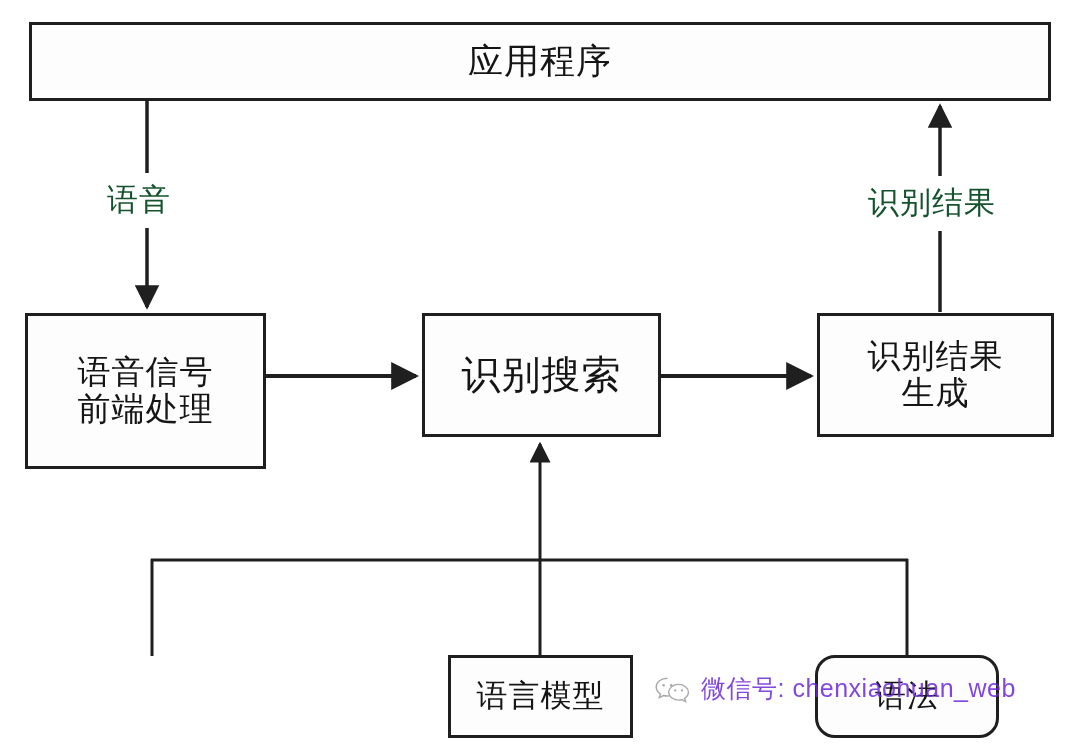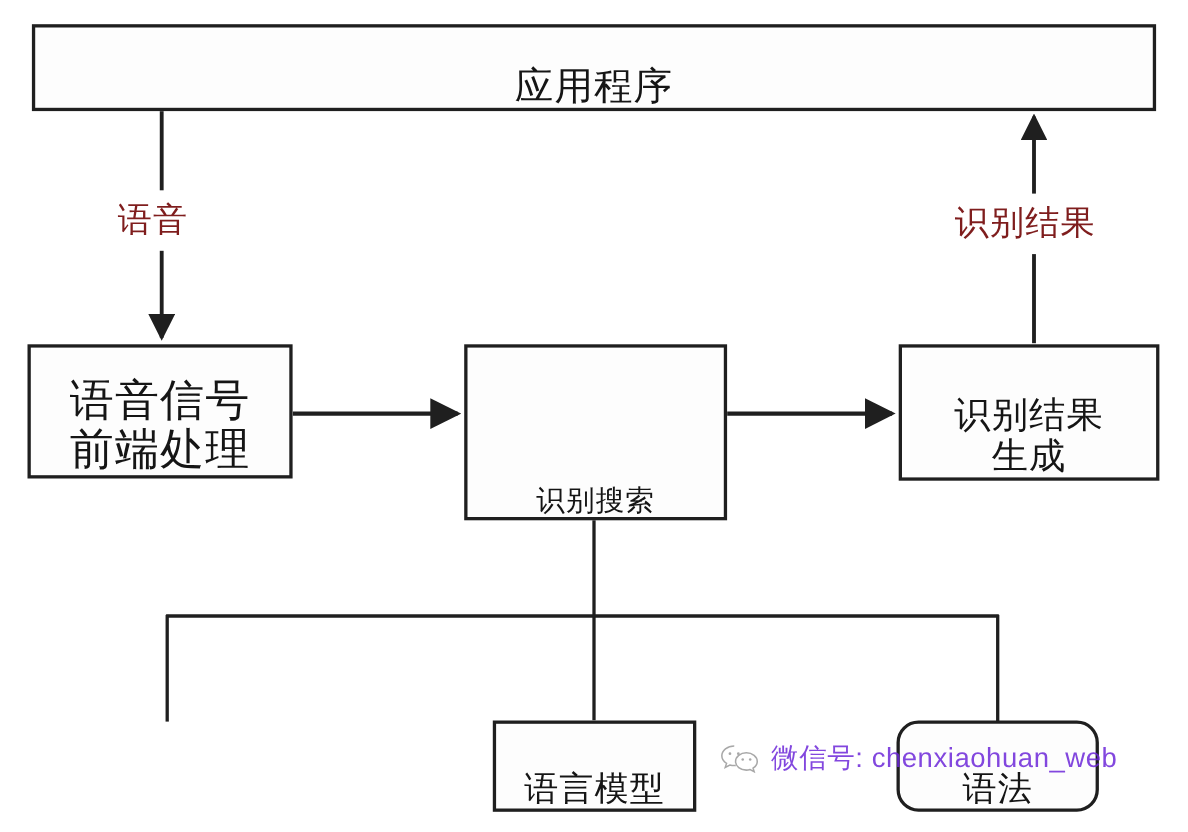--- a/index.html
+++ b/index.html
@@ -25,21 +25,21 @@
     width: 1080px;
     height: 756px;
     pointer-events: none;
   }
   .node {
     position: absolute;
     box-sizing: border-box;
     border: 3px solid #1f1f1f;
     background: #fdfdfd;
     display: flex;
-    align-items: flex-end;
+    align-items: center;
     justify-content: center;
     text-align: center;
     color: #151515;
     line-height: 1.12;
     letter-spacing: 1px;
     z-index: 2;
   }
   .node-label {
     display: block;
     white-space: pre-line;
@@ -48,29 +48,29 @@
     left: 29px;
     top: 22px;
     width: 1022px;
     height: 79px;
     font-size: 35px;
   }
   .node-frontend {
     left: 25px;
     top: 313px;
     width: 241px;
-    height: 122px;
-    font-size: 40px;
+    height: 156px;
+    font-size: 33px;
   }
   .node-search {
     left: 422px;
     top: 313px;
     width: 239px;
-    height: 160px;
-    font-size: 26px;
+    height: 124px;
+    font-size: 39px;
   }
   .node-result {
     left: 817px;
     top: 313px;
     width: 237px;
     height: 124px;
     font-size: 33px;
   }
   .node-acoustic {
     left: 60px;
@@ -89,21 +89,21 @@
   .node-grammar {
     left: 815px;
     top: 655px;
     width: 184px;
     height: 83px;
     font-size: 31px;
     border-radius: 20px;
   }
   .edge-label {
     position: absolute;
-    color: #7f1d1d;
+    color: #14532d;
     font-size: 31px;
     letter-spacing: 1px;
     background: #ffffff;
     padding: 2px 6px;
     white-space: nowrap;
     z-index: 3;
   }
   .edge-label-speech {
     left: 101px;
     top: 177px;

